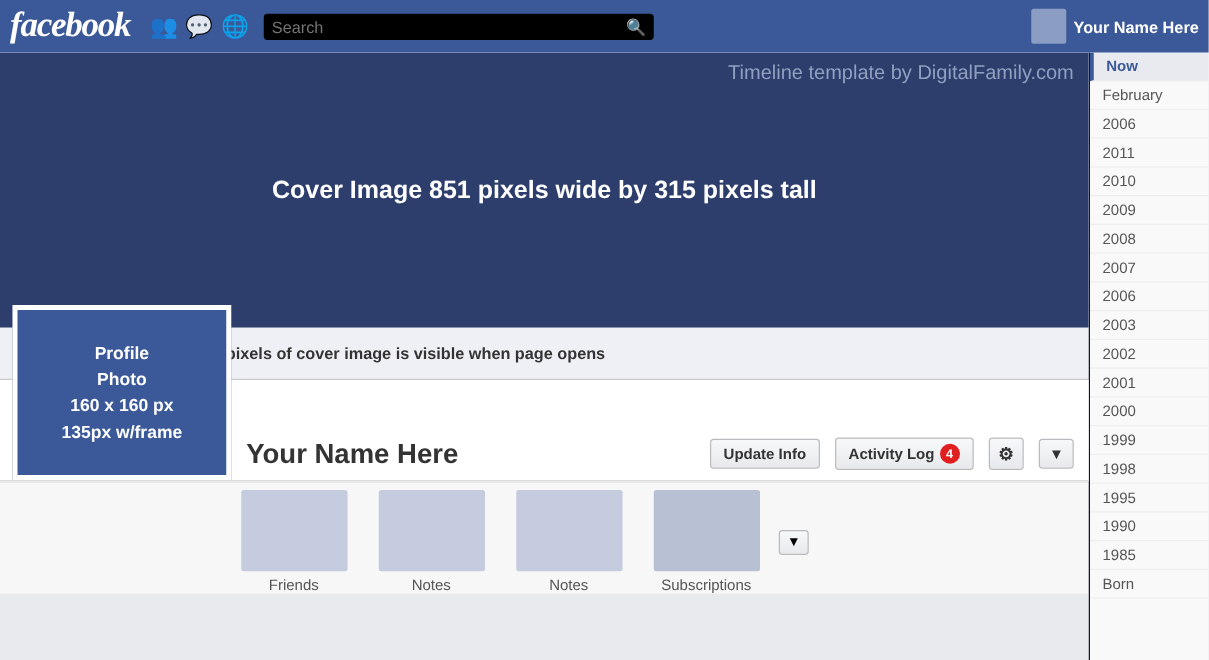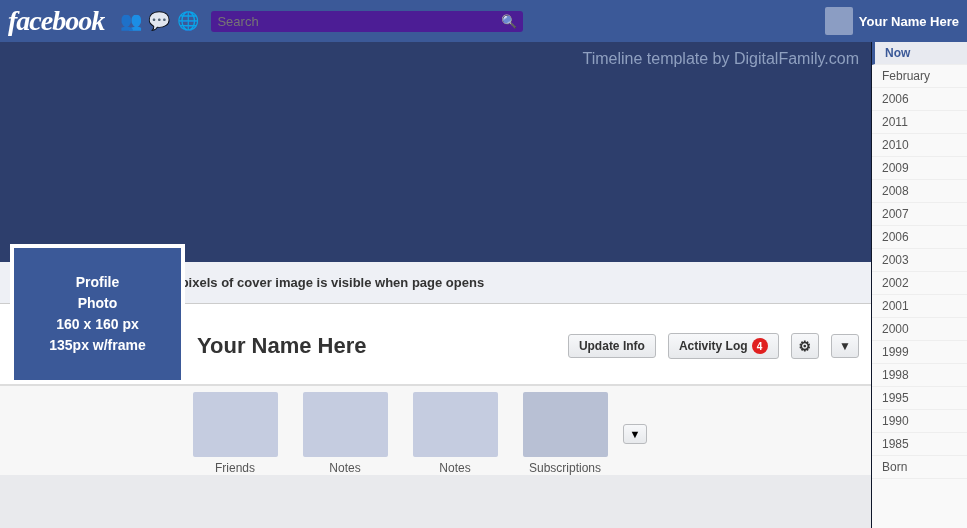--- a/index.html
+++ b/index.html
@@ -31,21 +31,21 @@
       align-items: center;
     }
     #topnav .nav-icon {
       color: #ccc;
       font-size: 18px;
       opacity: 0.85;
     }
     #topnav .search-box {
       display: flex;
       align-items: center;
-      background: #4c1d95;
+      background: #000000;
       border-radius: 3px;
       padding: 3px 6px;
       width: 312px;
       margin-left: 4px;
     }
     #topnav .search-box input {
       border: none;
       outline: none;
       font-size: 13px;
       color: #888;
@@ -119,21 +119,21 @@
       color: #333;
       border-bottom: 1px solid #ccc;
       height: 42px;
       display: flex;
       align-items: center;
     }
 
     
     #profile-row {
       display: flex;
-      align-items: center;
+      align-items: flex-end;
       position: relative;
       background: white;
       border-bottom: 1px solid #ddd;
     }
     #profile-photo-box {
       width: 175px;
       min-width: 175px;
       background: #3b5998;
       display: flex;
       flex-direction: column;
@@ -301,20 +301,21 @@
     <span class="user-name">Your Name Here</span>
   </div>
 </nav>
 
 <div id="main-layout">
 
   <div id="center">
 
     <div id="cover-area">
       <span class="watermark">Timeline template by DigitalFamily.com</span>
+      <div class="cover-text">Cover Image 851 pixels wide by 315 pixels tall</div>
     </div>
 
     <div id="cover-note">Note: Only the bottom 115 pixels of cover image is visible when page opens</div>
 
     <div id="profile-row">
       <div id="profile-photo-box">
         <span class="photo-label">Profile<br>Photo<br>160 x 160 px<br>135px w/frame</span>
       </div>
       <div id="name-actions">
         <div id="profile-name">Your Name Here</div>

